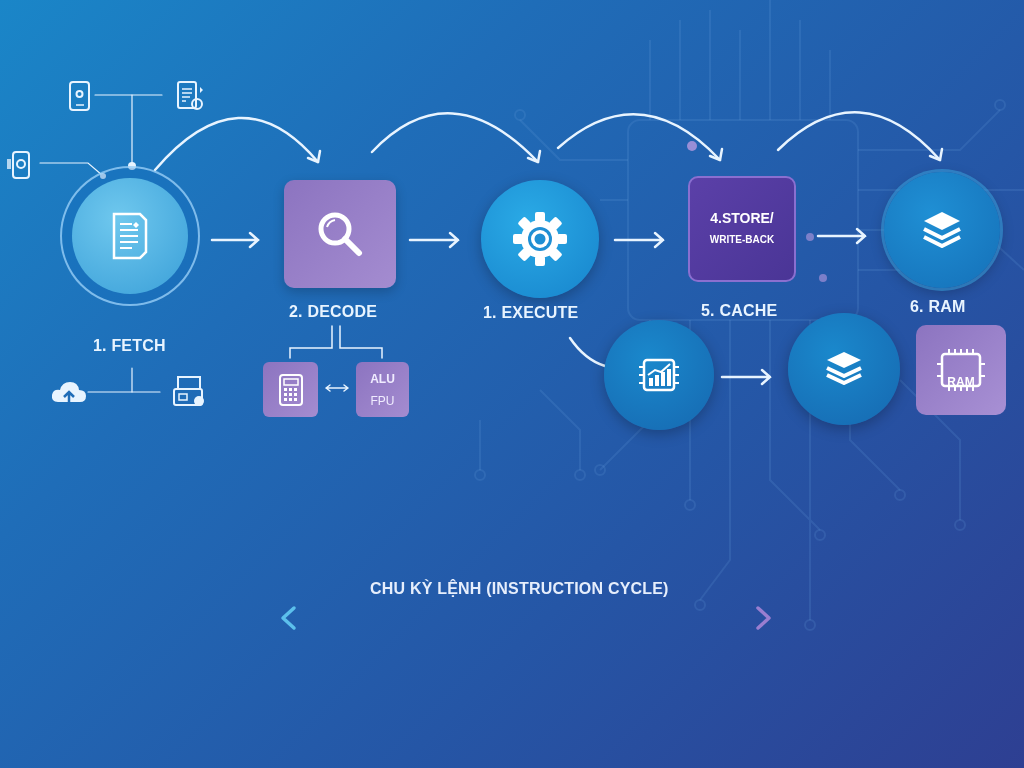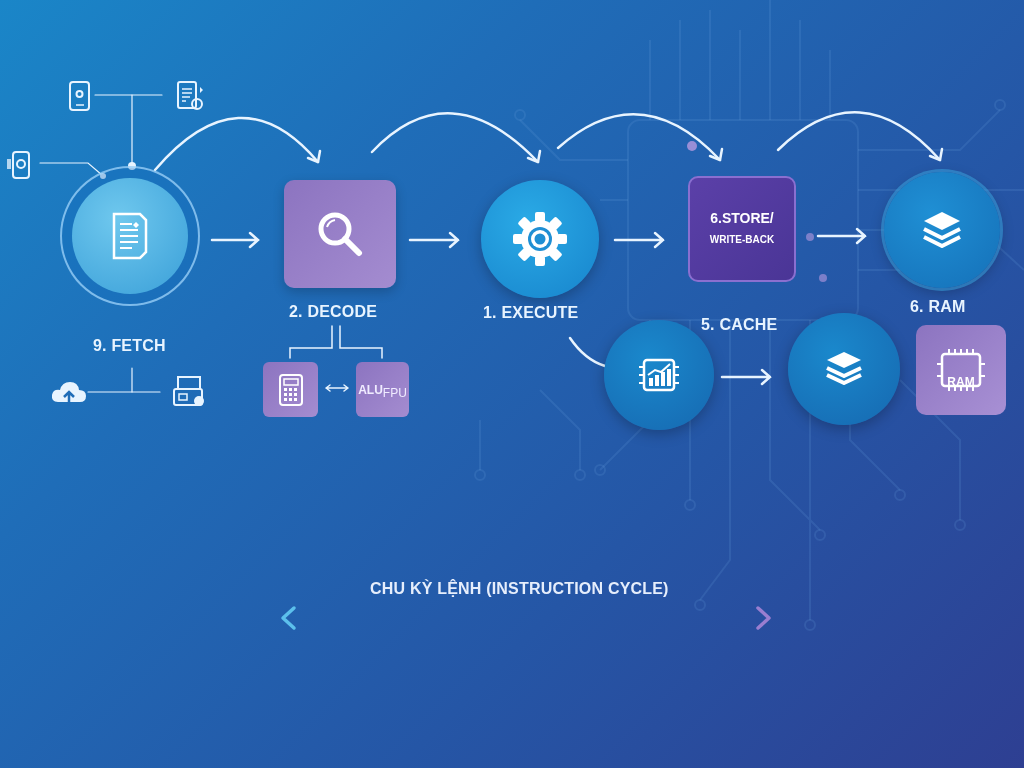--- a/index.html
+++ b/index.html
@@ -77,21 +77,21 @@
 
 <div class="circle" style="left:60px;top:166px;width:140px;height:140px;border:2px solid rgba(170,220,255,0.7);box-sizing:border-box;background:rgba(20,110,190,0.35);">
   <div class="circle" style="position:relative;width:116px;height:116px;background:radial-gradient(circle at 40% 35%,#6fc8ee,#3a9fd8);">
     <svg width="40" height="48">
       <path d="M4 2 H30 L36 8 V40 L30 46 H4 Z" fill="none" stroke="#fff" stroke-width="2.5"></path>
       <path d="M10 12 H22 M10 18 H28 M10 24 H28 M10 30 H28 M10 36 H22" stroke="#fff" stroke-width="2"></path>
       <path d="M26 10 l3 3 l-3 3 l-3 -3 z" fill="#fff"></path>
     </svg>
   </div>
 </div>
-<div class="lbl" style="left:93px;top:337px;">9. FETCH</div>
+<div class="lbl" style="left:93px;top:337px;">1. FETCH</div>
 
 <svg class="abs" style="left:68px;top:80px" width="24" height="32">
   <rect x="2" y="2" width="19" height="28" rx="3" fill="none" stroke="#e8f4ff" stroke-width="2"></rect>
   <circle cx="11.5" cy="14" r="3" fill="none" stroke="#e8f4ff" stroke-width="2"></circle>
   <path d="M8 25 H16" stroke="#e8f4ff" stroke-width="1.5"></path>
 </svg>
 <svg class="abs" style="left:176px;top:80px" width="30" height="32">
   <rect x="2" y="2" width="18" height="26" rx="2" fill="none" stroke="#e8f4ff" stroke-width="2"></rect>
   <path d="M6 9 H16 M6 13 H16 M6 17 H14 M6 21 H10" stroke="#e8f4ff" stroke-width="1.5"></path>
   <circle cx="21" cy="24" r="5" fill="none" stroke="#e8f4ff" stroke-width="2"></circle>
@@ -132,21 +132,21 @@
         <rect x="16" y="15" width="3" height="3"></rect>
     <rect x="6" y="20" width="3" height="3"></rect>
         <rect x="11" y="20" width="3" height="3"></rect>
         <rect x="16" y="20" width="3" height="3"></rect>
     <rect x="6" y="25" width="3" height="3"></rect>
         <rect x="11" y="25" width="3" height="3"></rect>
         <rect x="16" y="25" width="3" height="3"></rect>
       </g>
   </svg>
 </div>
-<div class="box" style="left:356px;top:362px;width:53px;height:55px;border-radius:6px;background:linear-gradient(135deg,#8c74c0,#a48cd0);flex-direction:row;">
+<div class="box" style="left:356px;top:362px;width:53px;height:55px;border-radius:6px;background:linear-gradient(135deg,#8c74c0,#a48cd0);flex-direction:column;">
   <div style="color:#f0ecff;font-size:12px;font-weight:bold;line-height:16px;">ALU</div>
   <div style="color:#f0ecff;font-size:12px;font-weight:normal;line-height:16px;margin-top:6px;">FPU</div>
 </div>
 
 <div class="circle" style="left:481px;top:180px;width:118px;height:118px;background:radial-gradient(circle at 40% 35%,#2aaae6,#1784cc);box-shadow:0 4px 14px rgba(0,0,0,0.25);">
   <svg width="56" height="56" viewBox="-28 -28 56 56">
     <g fill="#fff">
       <circle r="19"></circle>
       <g id="t">
           <rect x="-5" y="-27" width="10" height="10" rx="2"></rect>
@@ -160,24 +160,24 @@
       <rect x="-5" y="-27" width="10" height="10" rx="2" transform="rotate(315)"></rect>
     </g>
     <circle r="12" fill="#1f8fd4"></circle>
     <circle r="9" fill="#fff"></circle>
     <circle r="5.5" fill="#1f8fd4"></circle>
   </svg>
 </div>
 <div class="lbl" style="left:483px;top:304px;">1. EXECUTE</div>
 
 <div class="box" style="left:688px;top:176px;width:108px;height:106px;background:linear-gradient(135deg,#5b40a8,#4a3596);border:2px solid #8a6fd0;box-sizing:border-box;flex-direction:column;">
-  <div style="color:#fff;font-weight:bold;font-size:14px;line-height:18px;">6.STORE/</div>
+  <div style="color:#fff;font-weight:bold;font-size:14px;line-height:18px;">4.STORE/</div>
   <div style="color:#fff;font-weight:bold;font-size:10px;line-height:18px;margin-top:4px;">WRITE-BACK</div>
 </div>
-<div class="lbl" style="left:701px;top:316px;">5. CACHE</div>
+<div class="lbl" style="left:701px;top:302px;">5. CACHE</div>
 
 <div class="circle" style="left:884px;top:172px;width:116px;height:116px;background:radial-gradient(circle at 40% 35%,#1f8fd4,#1570b8);box-shadow:0 0 0 3px rgba(60,170,230,0.5),0 4px 14px rgba(0,0,0,0.25);">
   <svg width="44" height="44">
     <path d="M22 4 L40 13 L22 22 L4 13 Z" fill="#fff"></path>
     <path d="M4 21 L22 30 L40 21" stroke="#fff" stroke-width="4" fill="none" stroke-linejoin="round"></path>
     <path d="M4 29 L22 38 L40 29" stroke="#fff" stroke-width="4" fill="none" stroke-linejoin="round"></path>
   </svg>
 </div>
 <div class="lbl" style="left:910px;top:298px;">6. RAM</div>
 

